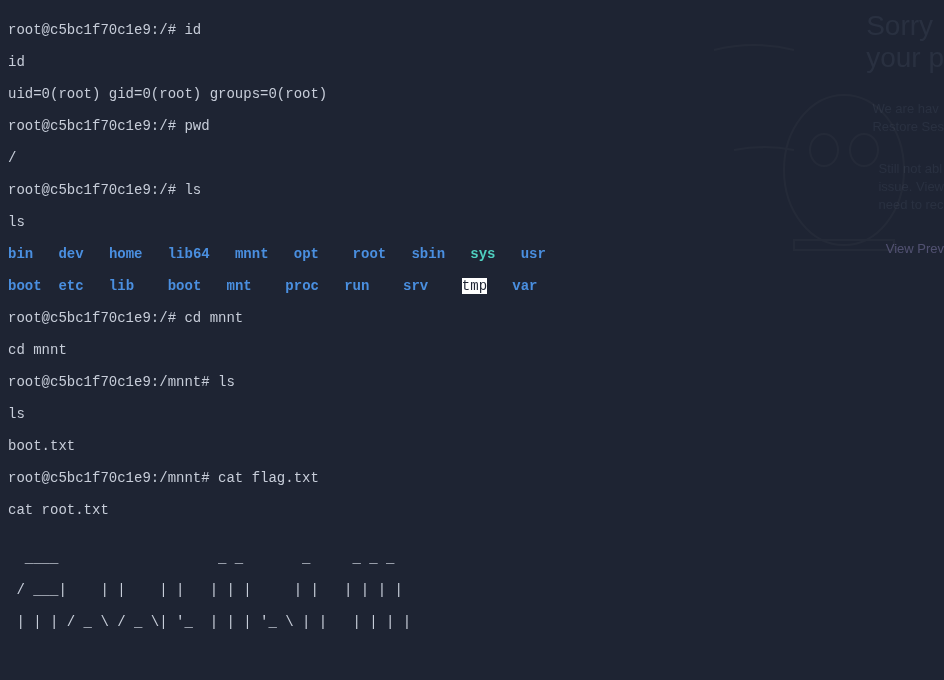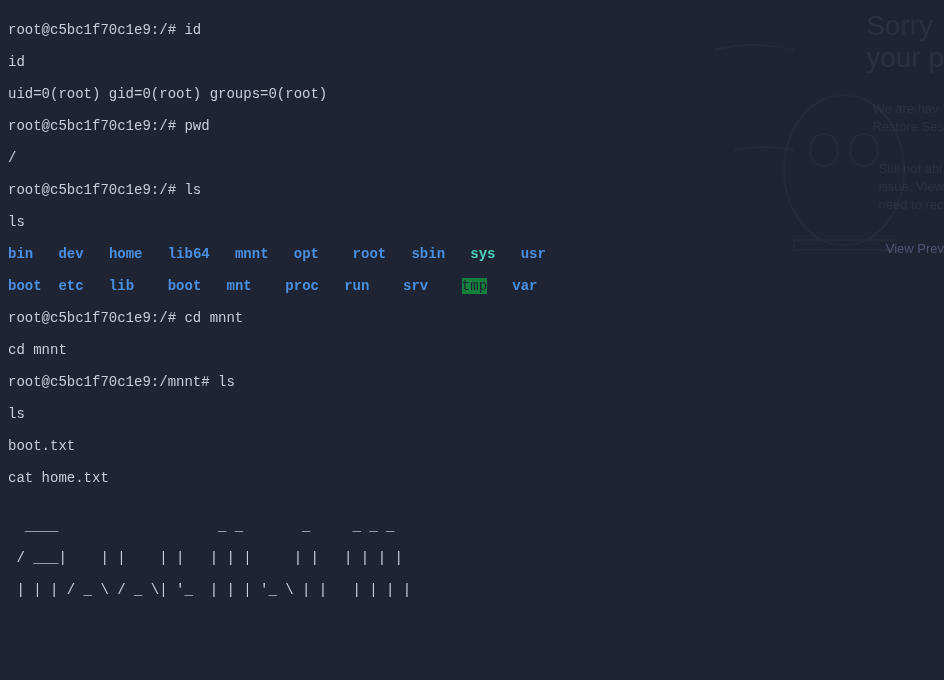--- a/index.html
+++ b/index.html
@@ -47,21 +47,21 @@
     }
     .terminal {
       padding: 6px 8px;
       white-space: pre;
       position: relative;
       z-index: 2;
     }
     .line { white-space: pre; }
     .dir { color: #4a8fe0; font-weight: bold; text-align: right; }
     .dir-sys { color: #4fd0c0; font-weight: bold; }
-    .hl { background: #15803d; color: #1e2433; }
+    .hl { background: #ffffff; color: #1e2433; }
     .ascii {
       white-space: pre;
       letter-spacing: 0;
     }
   </style>
 </head>
 <body>
 
 <div class="bg-text">
   <span>Sorry</span><br>
@@ -97,21 +97,22 @@
 <div class="line">/</div>
 <div class="line">root@c5bc1f70c1e9:/# ls</div>
 <div class="line">ls</div>
 <div class="line"><span class="dir">bin</span>   <span class="dir">dev</span>   <span class="dir">home</span>   <span class="dir">lib64</span>   <span class="dir">mnnt</span>   <span class="dir">opt</span>    <span class="dir">root</span>   <span class="dir">sbin</span>   <span class="dir-sys">sys</span>   <span class="dir">usr</span></div>
 <div class="line"><span class="dir">boot</span>  <span class="dir">etc</span>   <span class="dir">lib</span>    <span class="dir">boot</span>   <span class="dir">mnt</span>    <span class="dir">proc</span>   <span class="dir">run</span>    <span class="dir">srv</span>    <span class="hl">tmp</span>   <span class="dir">var</span></div>
 <div class="line">root@c5bc1f70c1e9:/# cd mnnt</div>
 <div class="line">cd mnnt</div>
 <div class="line">root@c5bc1f70c1e9:/mnnt# ls</div>
 <div class="line">ls</div>
 <div class="line">boot.txt</div>
-<div class="line">cat home.txt</div>
+<div class="line">root@c5bc1f70c1e9:/mnnt# cat flag.txt</div>
+<div class="line">cat root.txt</div>
 <div class="ascii">
 <div class="line">  ____                   _ _       _     _ _ _       </div>
 <div class="line"> / ___|    | |    | |   | | |     | |   | | | |      </div>
 <div class="line"> | | | / _ \ / _ \| '_  | | | '_ \ | |   | | | |      </div>
 
 
 <div class="line"></div>
 
 
 

